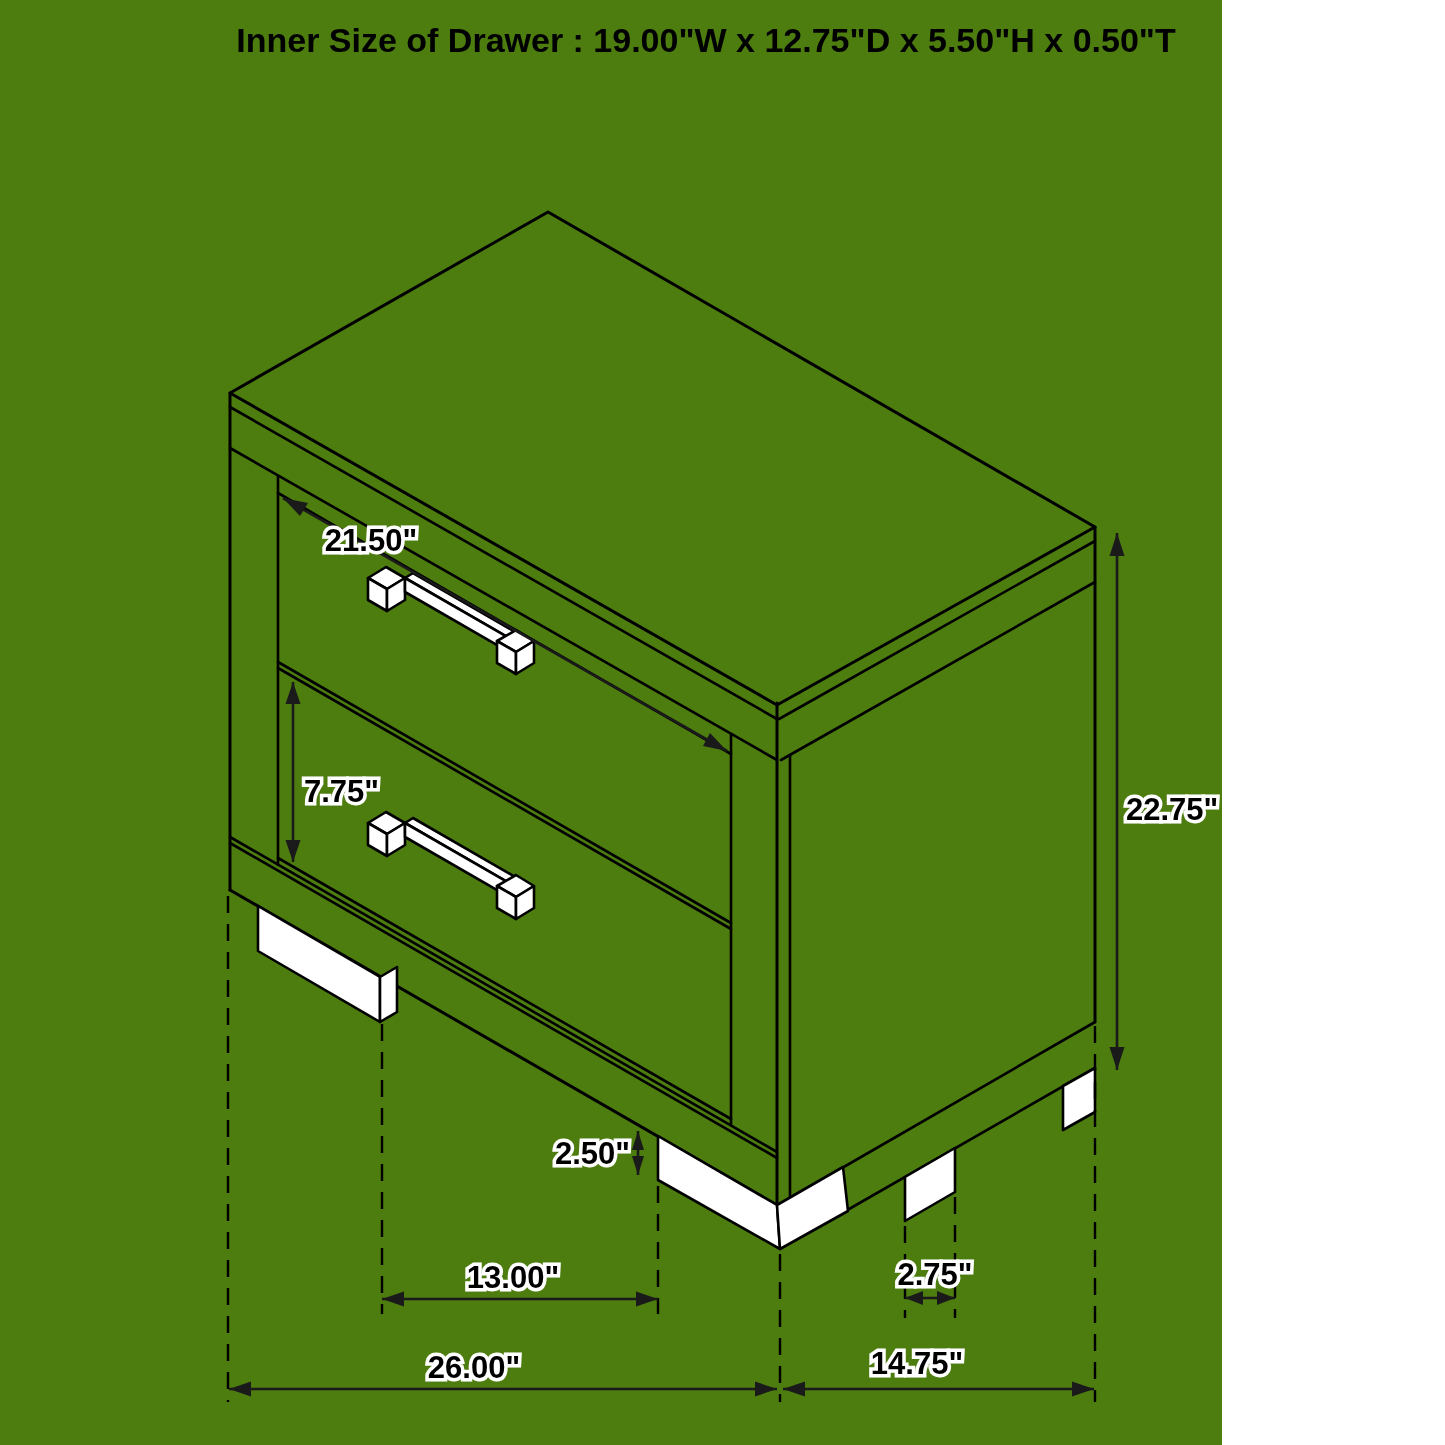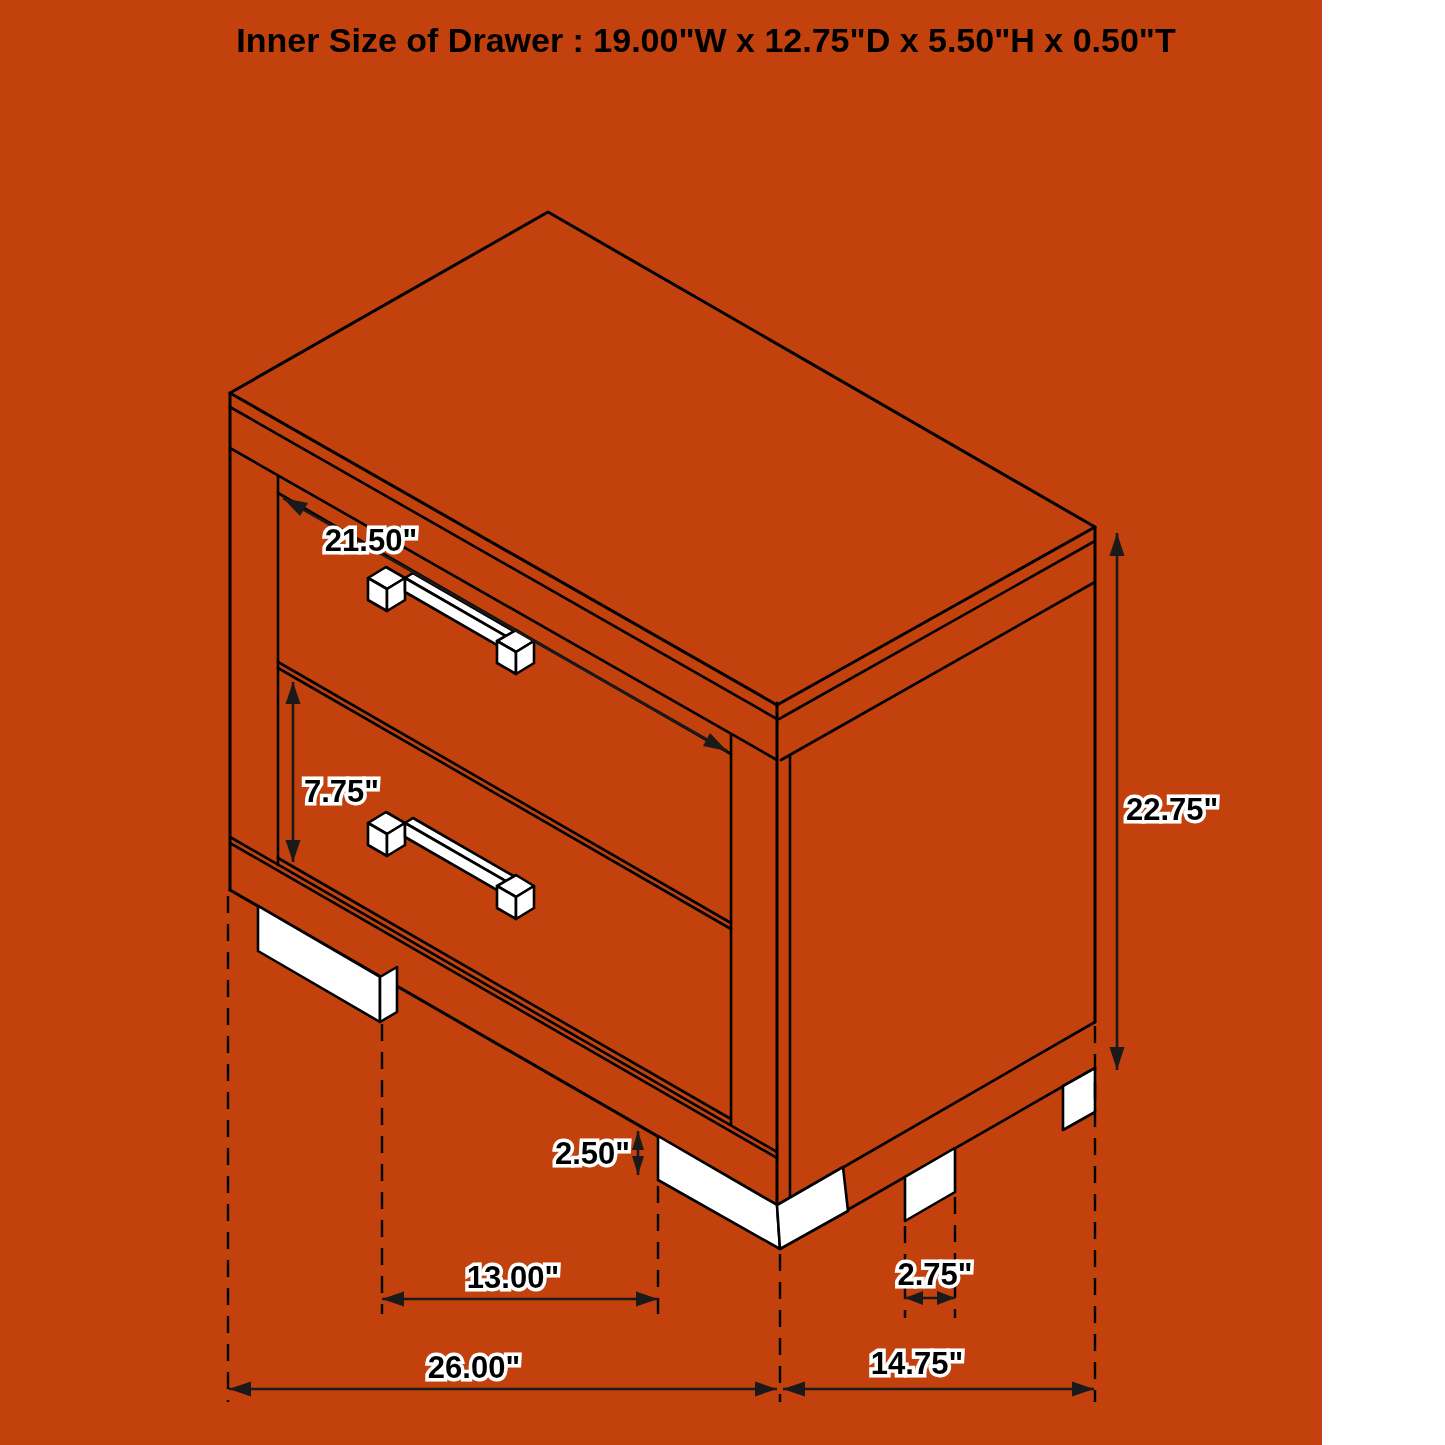--- a/index.html
+++ b/index.html
@@ -1,24 +1,24 @@
 <!DOCTYPE html>
 <html><head>
 <meta charset="utf-8">
 <style>
   html, body {
     margin: 0;
     padding: 0;
     background: #ffffff;
   }
   .page {
-    width: 1322px;
+    width: 1222px;
     height: 1445px;
     position: relative;
-    background: #c2410c;
+    background: #4d7c0f;
     font-family: "Liberation Sans", sans-serif;
   }
   svg { display: block; }
   .outline {
     fill: none;
     stroke: #000000;
     stroke-width: 3;
     stroke-linejoin: round;
     stroke-linecap: round;
   }

